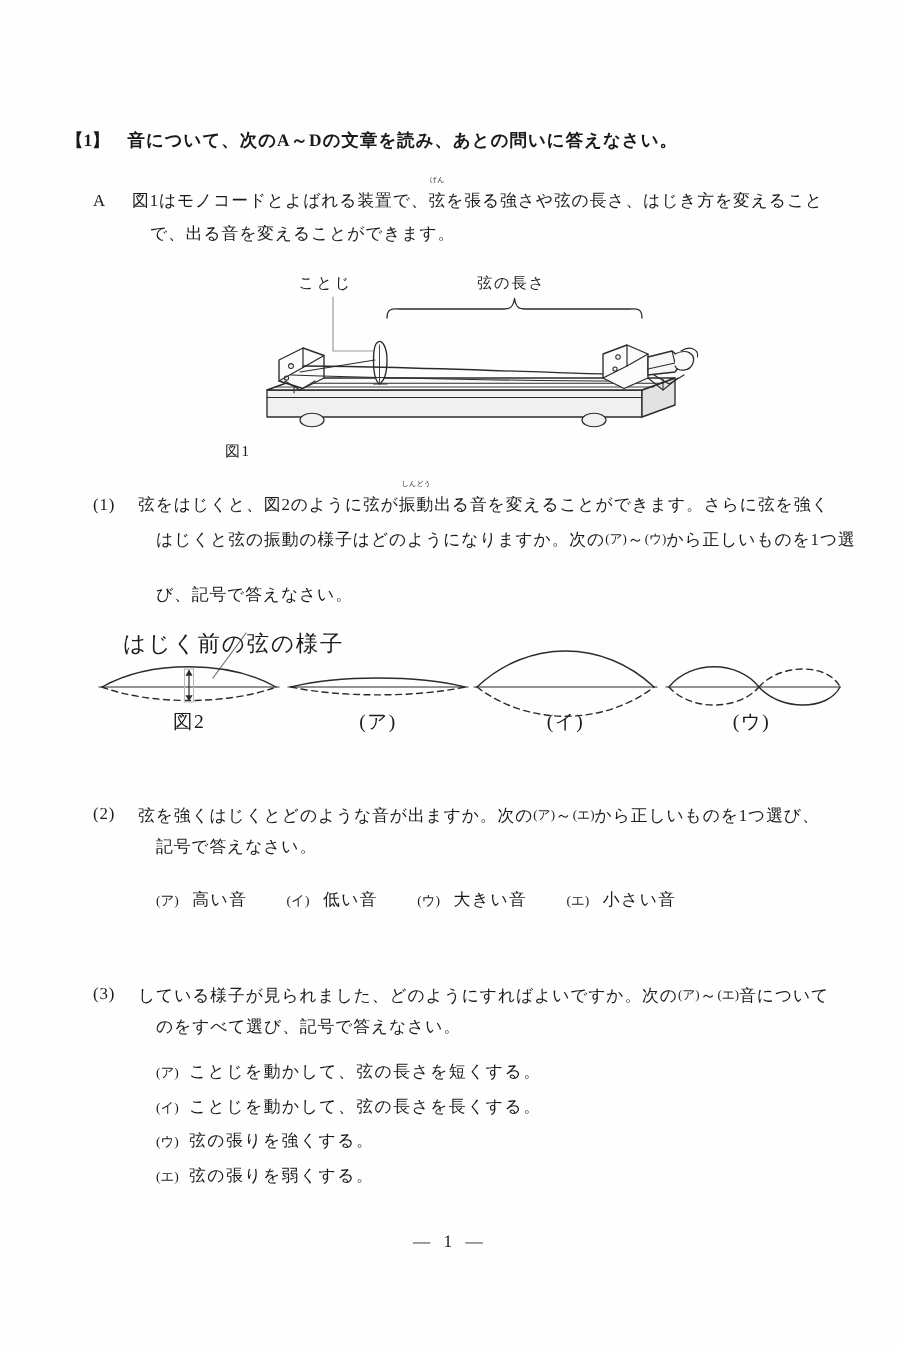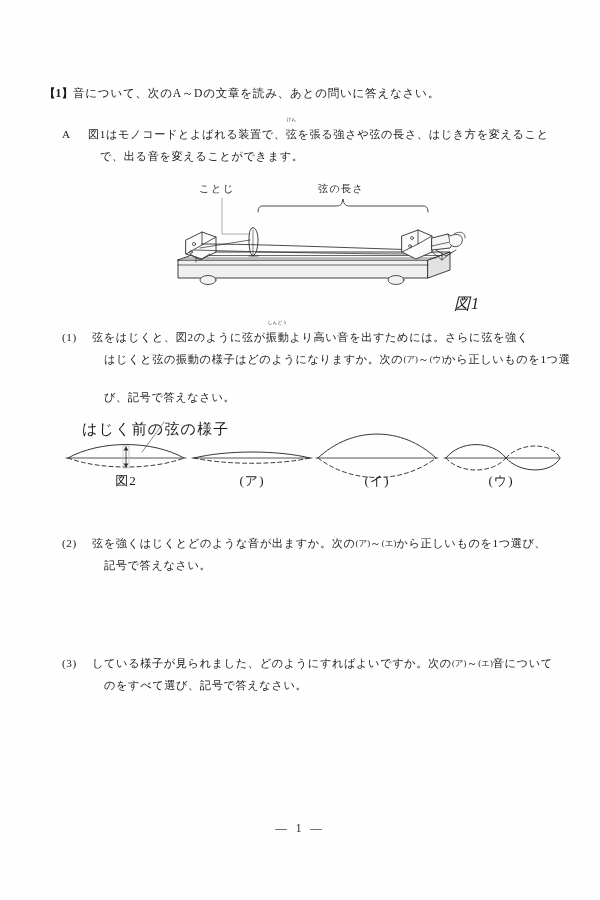--- a/index.html
+++ b/index.html
@@ -38,22 +38,22 @@
     left: 44px;
     top: 84px;
     font-size: 11.6px;
     font-weight: bold;
   }
   #heading .num {
     font-weight: bold;
     letter-spacing: 0px;
   }
   #heading .htext {
-    font-weight: normal;
-    margin-left: 0;
+    font-weight: bold;
+    margin-left: 12px;
     letter-spacing: 0.7px;
   }
 
   
   #para-a {
     left: 62px;
     top: 124px;
     width: 500px;
   }
   #para-a .marker {
@@ -98,24 +98,23 @@
     left: 150px;
     top: 182px;
     width: 330px;
     height: 112px;
   }
   #fig1-caption {
     position: absolute;
     left: 0;
     right: 0;
     top: 112px;
-    text-align: right;
-    font-size: 16px;
+    text-align: left;
+    font-size: 10px;
     letter-spacing: 1px;
-    font-style: italic;
   }
   #label-kotoji {
     position: absolute;
     left: 49px;
     top: 0px;
     font-size: 10.2px;
     letter-spacing: 1.6px;
     white-space: nowrap;
   }
   #label-genlen {
@@ -319,21 +318,21 @@
         <path d="M292 71 L292 78" stroke="#2b2b2b" stroke-width="0.7"></path>
         <path d="M282 70 L292 78 L302 70" stroke="#2b2b2b" stroke-width="0.7"></path>
       </g>
     </svg>
 
     <div id="fig1-caption">図1</div>
   </div>
 
   <div class="block qblock" id="q1">
     <span class="qnum">(1)</span>
-    <span class="qline l1"><span>弦をはじくと、図2のように弦が</span><span class="ruby"><span class="rt">しんどう</span><span class="rb">振動</span></span><span>より高い音を出すためには。さらに弦を強く</span></span>
+    <span class="qline l1"><span>弦をはじくと、図2のように弦が</span><span class="ruby"><span class="rt">しんどう</span><span class="rb">振動</span></span><span>出る音を変えることができます。さらに弦を強く</span></span>
     <span class="qline l2 indent"><span>はじくと弦の振動の様子はどのようになりますか。次の</span><span class="mkin">(ア)</span><span>～</span><span class="mkin">(ウ)</span><span>から正しいものを1つ選</span></span>
     <span class="qline l3 indent">び、記号で答えなさい。</span>
   </div>
 
   <div id="fig2-row">
 
     <div id="label-before">はじく前の弦の様子</div>
 
     <svg width="500" height="82" viewBox="0 0 500 82">
       <g fill="none" stroke="#2b2b2b" stroke-width="0.95" stroke-linecap="round">
@@ -370,23 +369,32 @@
     <div class="wave-cap" style="left:256px;width:122px;">(イ)</div>
     <div class="wave-cap" style="left:382px;width:118px;">(ウ)</div>
   </div>
 
   <div class="block qblock" id="q2">
     <span class="qnum">(2)</span>
     <span class="qline l1"><span>弦を強くはじくとどのような音が出ますか。次の</span><span class="mkin">(ア)</span><span>～</span><span class="mkin">(エ)</span><span>から正しいものを1つ選び、</span></span>
     <span class="qline l2 indent">記号で答えなさい。</span>
   </div>
 
+  <div id="q2-choices">
+    <span class="ch"><span class="mk">(ア)</span><span class="ctext">高い音</span></span><span class="ch"><span class="mk">(イ)</span><span class="ctext">低い音</span></span><span class="ch"><span class="mk">(ウ)</span><span class="ctext">大きい音</span></span><span class="ch"><span class="mk">(エ)</span><span class="ctext">小さい音</span></span>
+  </div>
 
   <div class="block qblock" id="q3">
     <span class="qnum">(3)</span>
     <span class="qline l1"><span>している様子が見られました、どのようにすればよいですか。次の</span><span class="mkin">(ア)</span><span>～</span><span class="mkin">(エ)</span><span>音について</span></span>
     <span class="qline l2 indent">のをすべて選び、記号で答えなさい。</span>
   </div>
 
+  <div id="q3-choices">
+    <div class="row"><span class="mk">(ア)</span><span class="ctext">ことじを動かして、弦の長さを短くする。</span></div>
+    <div class="row"><span class="mk">(イ)</span><span class="ctext">ことじを動かして、弦の長さを長くする。</span></div>
+    <div class="row"><span class="mk">(ウ)</span><span class="ctext">弦の張りを強くする。</span></div>
+    <div class="row"><span class="mk">(エ)</span><span class="ctext">弦の張りを弱くする。</span></div>
+  </div>
 
   <div id="footer">— 1 —</div>
 
 </div>
 
 </body></html>

